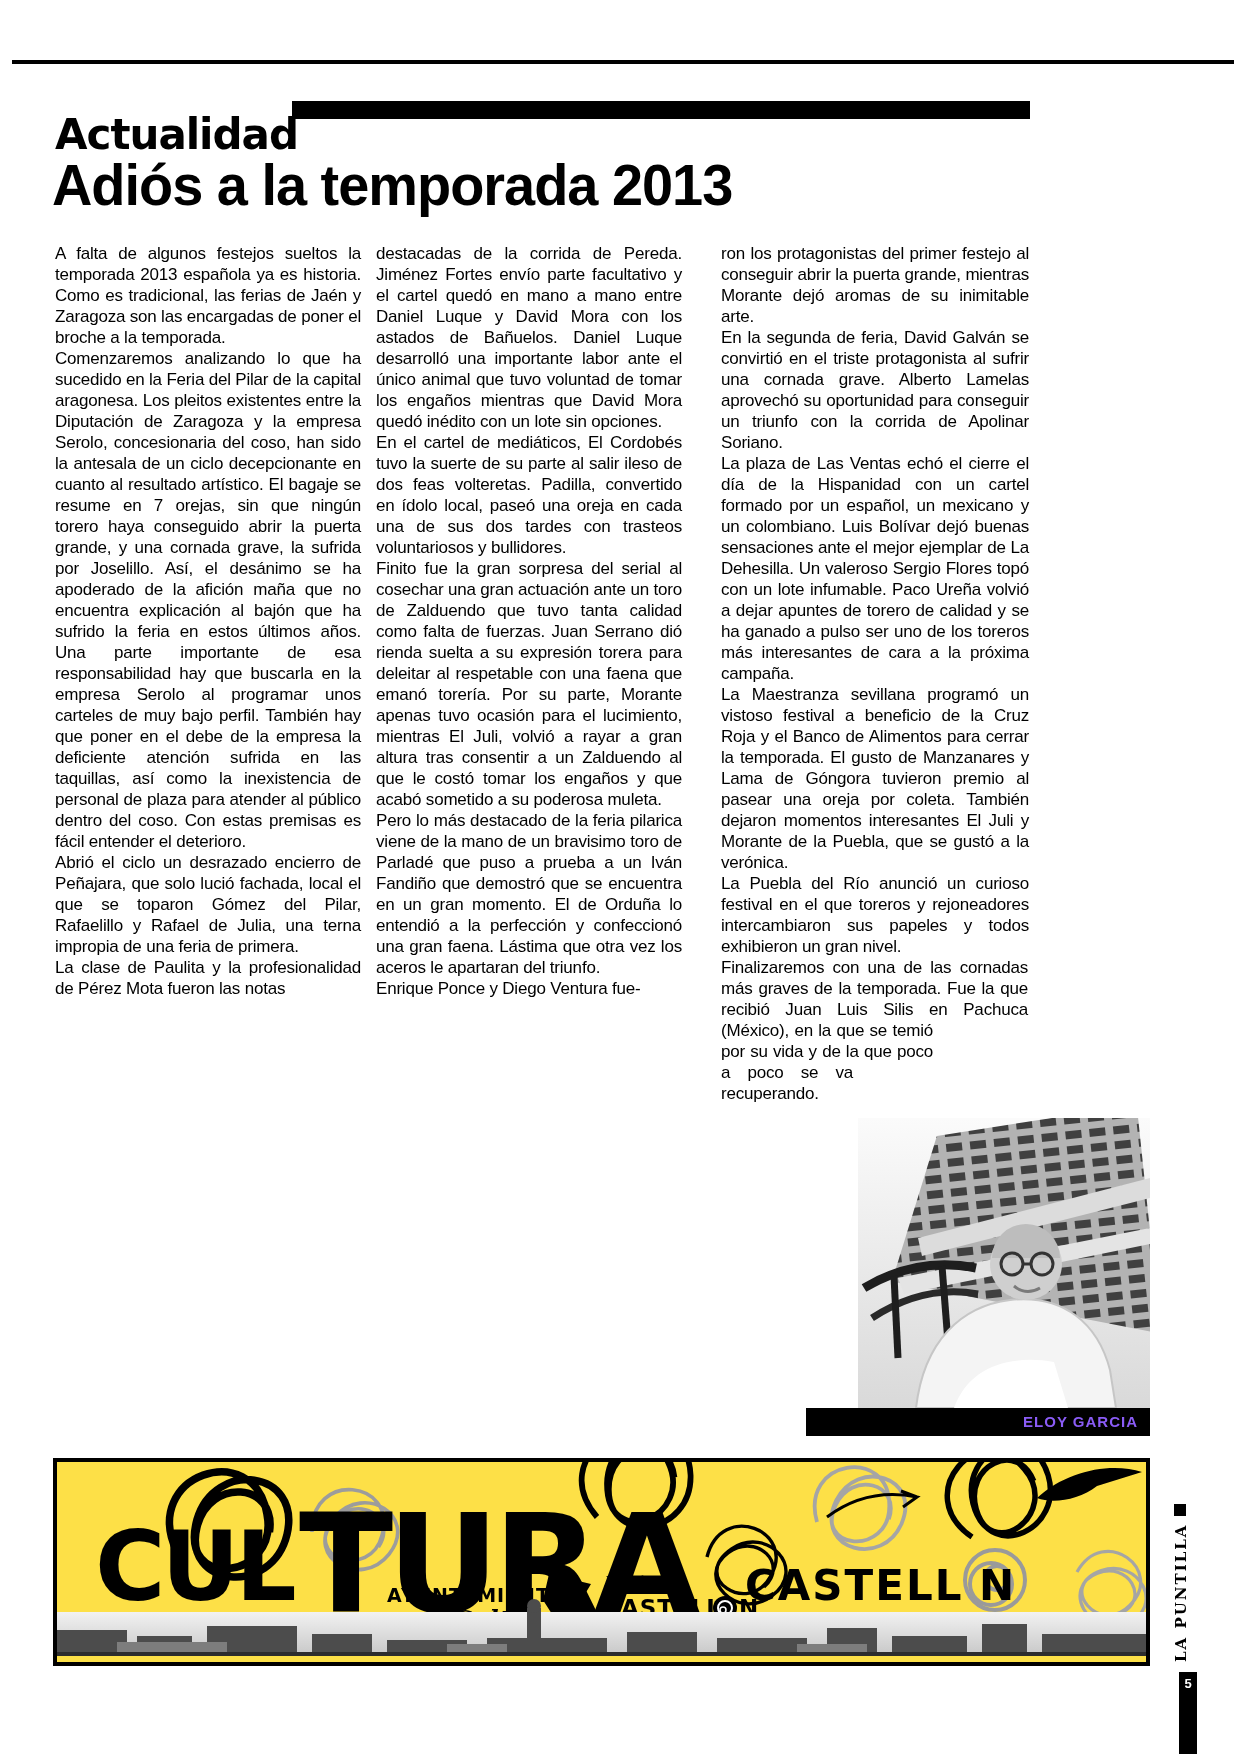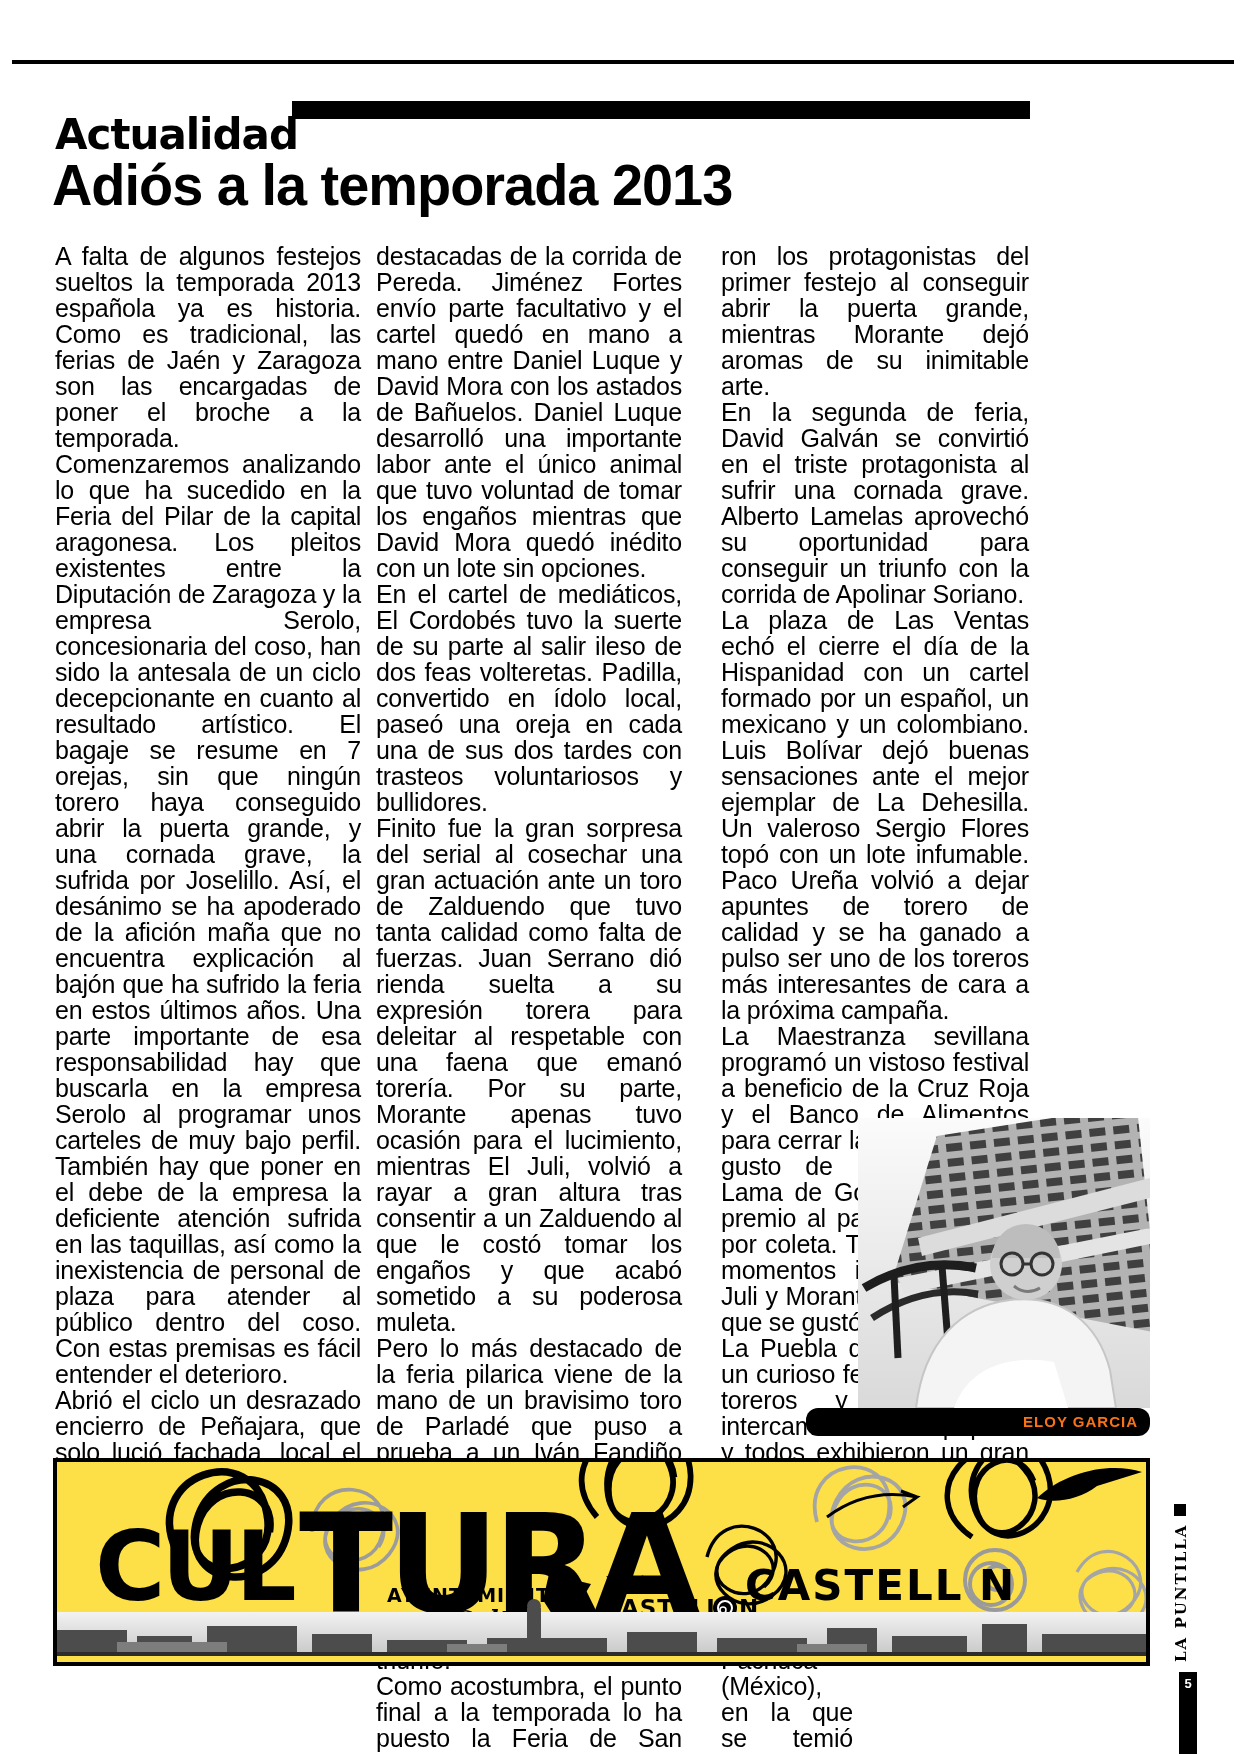--- a/index.html
+++ b/index.html
@@ -13,39 +13,39 @@
     position:absolute;left:55px;top:84px;font-size:42px;font-weight:bold;
     letter-spacing:-1px;font-family:"DejaVu Sans", sans-serif;margin-top:26px;
   }
   .section-bar{position:absolute;left:292px;top:101px;width:738px;height:18px;background:#000;}
   .headline{
     position:absolute;left:52px;top:152px;font-size:57px;font-weight:bold;
     letter-spacing:-1px;font-family:"Liberation Sans", sans-serif;
     transform:scaleX(.98);transform-origin:left top;white-space:nowrap;
   }
   .col{
-    position:absolute;top:243px;width:306px;font-size:25px;line-height:26px;
+    position:absolute;top:243px;width:306px;font-size:17px;line-height:21px;
     text-align:justify;letter-spacing:-0.2px;
   }
   .col p{margin:0;}
   .col-1{left:55px;}
   .col-2{left:376px;}
   .col-3{left:721px;width:308px;}
   .sb{float:right;clear:right;}
   .sb1{width:1px;height:75px;}
   .sb2{width:96px;height:50px;}
   .sb3{width:176px;height:130px;}
   .photo{
     position:absolute;left:858px;top:1118px;width:292px;height:290px;background:#eaeaea;
   }
   .photo svg{display:block;width:100%;height:100%;}
   .photo-caption{
     position:absolute;left:806px;top:1408px;width:344px;height:28px;background:#000;
-    color:#f97316;font-size:15px;font-weight:bold;letter-spacing:1px;line-height:28px;
-    text-align:right;padding-right:12px;box-sizing:border-box;border-radius:12px;
+    color:#8b5cf6;font-size:15px;font-weight:bold;letter-spacing:1px;line-height:28px;
+    text-align:right;padding-right:12px;box-sizing:border-box;
   }
   .banner{
     position:absolute;left:53px;top:1458px;width:1097px;height:208px;
     border:4px solid #000;box-sizing:border-box;background:#fde047;
   }
   .banner svg{display:block;width:100%;height:100%;}
   .side-title{
     position:absolute;left:1172px;top:1662px;transform:rotate(-90deg);
     transform-origin:0 0;white-space:nowrap;font-size:15px;font-weight:bold;
     letter-spacing:2px;font-family:"DejaVu Serif", serif;
@@ -76,21 +76,20 @@
       <p>Comenzaremos analizando lo que ha sucedido en la Feria del Pilar de la capital aragonesa. Los pleitos existentes entre la Diputación de Zaragoza y la empresa Serolo, concesionaria del coso, han sido la antesala de un ciclo decepcionante en cuanto al resultado artístico. El bagaje se resume en 7 orejas, sin que ningún torero haya conseguido abrir la puerta grande, y una cornada grave, la sufrida por Joselillo. Así, el desánimo se ha apoderado de la afición maña que no encuentra explicación al bajón que ha sufrido la feria en estos últimos años. Una parte importante de esa responsabilidad hay que buscarla en la empresa Serolo al programar unos carteles de muy bajo perfil. También hay que poner en el debe de la empresa la deficiente atención sufrida en las taquillas, así como la inexistencia de personal de plaza para atender al público dentro del coso. Con estas premisas es fácil entender el deterioro.</p>
       <p>Abrió el ciclo un desrazado encierro de Peñajara, que solo lució fachada, local el que se toparon Gómez del Pilar, Rafaelillo y Rafael de Julia, una terna impropia de una feria de primera.</p>
       <p>La clase de Paulita y la profesionalidad de Pérez Mota fueron las notas</p>
     </div>
 
   <div class="col col-2">
       <p>destacadas de la corrida de Pereda. Jiménez Fortes envío parte facultativo y el cartel quedó en mano a mano entre Daniel Luque y David Mora con los astados de Bañuelos. Daniel Luque desarrolló una importante labor ante el único animal que tuvo voluntad de tomar los engaños mientras que David Mora quedó inédito con un lote sin opciones.</p>
       <p>En el cartel de mediáticos, El Cordobés tuvo la suerte de su parte al salir ileso de dos feas volteretas. Padilla, convertido en ídolo local, paseó una oreja en cada una de sus dos tardes con trasteos voluntariosos y bullidores.</p>
       <p>Finito fue la gran sorpresa del serial al cosechar una gran actuación ante un toro de Zalduendo que tuvo tanta calidad como falta de fuerzas. Juan Serrano dió rienda suelta a su expresión torera para deleitar al respetable con una faena que emanó torería. Por su parte, Morante apenas tuvo ocasión para el lucimiento, mientras El Juli, volvió a rayar a gran altura tras consentir a un Zalduendo al que le costó tomar los engaños y que acabó sometido a su poderosa muleta.</p>
       <p>Pero lo más destacado de la feria pilarica viene de la mano de un bravisimo toro de Parladé que puso a prueba a un Iván Fandiño que demostró que se encuentra en un gran momento. El de Orduña lo entendió a la perfección y confeccionó una gran faena. Lástima que otra vez los aceros le apartaran del triunfo.</p>
-      <p>Como acostumbra, el punto final a la temporada lo ha puesto la Feria de San Lucas de Jaén, en la que hay que destacar la positiva afluencia de público tras el fracaso de la anterior edición.</p>
       <p>Enrique Ponce y Diego Ventura fue-</p>
     </div>
 
   <div class="col col-3">
     <div>
         <p>ron los protagonistas del primer festejo al conseguir abrir la puerta grande, mientras Morante dejó aromas de su inimitable arte.</p>
         <p>En la segunda de feria, David Galván se convirtió en el triste protagonista al sufrir una cornada grave. Alberto Lamelas aprovechó su oportunidad para conseguir un triunfo con la corrida de Apolinar Soriano.</p>
         <p>La plaza de Las Ventas echó el cierre el día de la Hispanidad con un cartel formado por un español, un mexicano y un colombiano. Luis Bolívar dejó buenas sensaciones ante el mejor ejemplar de La Dehesilla. Un valeroso Sergio Flores topó con un lote infumable. Paco Ureña volvió a dejar apuntes de torero de calidad y se ha ganado a pulso ser uno de los toreros más interesantes de cara a la próxima campaña.</p>
         <p>La Maestranza sevillana programó un vistoso festival a beneficio de la Cruz Roja y el Banco de Alimentos para cerrar la temporada. El gusto de Manzanares y Lama de Góngora tuvieron premio al pasear una oreja por coleta. También dejaron momentos interesantes El Juli y Morante de la Puebla, que se gustó a la verónica.</p>
         <p>La Puebla del Río anunció un curioso festival en el que toreros y rejoneadores intercambiaron sus papeles y todos exhibieron un gran nivel.</p>

